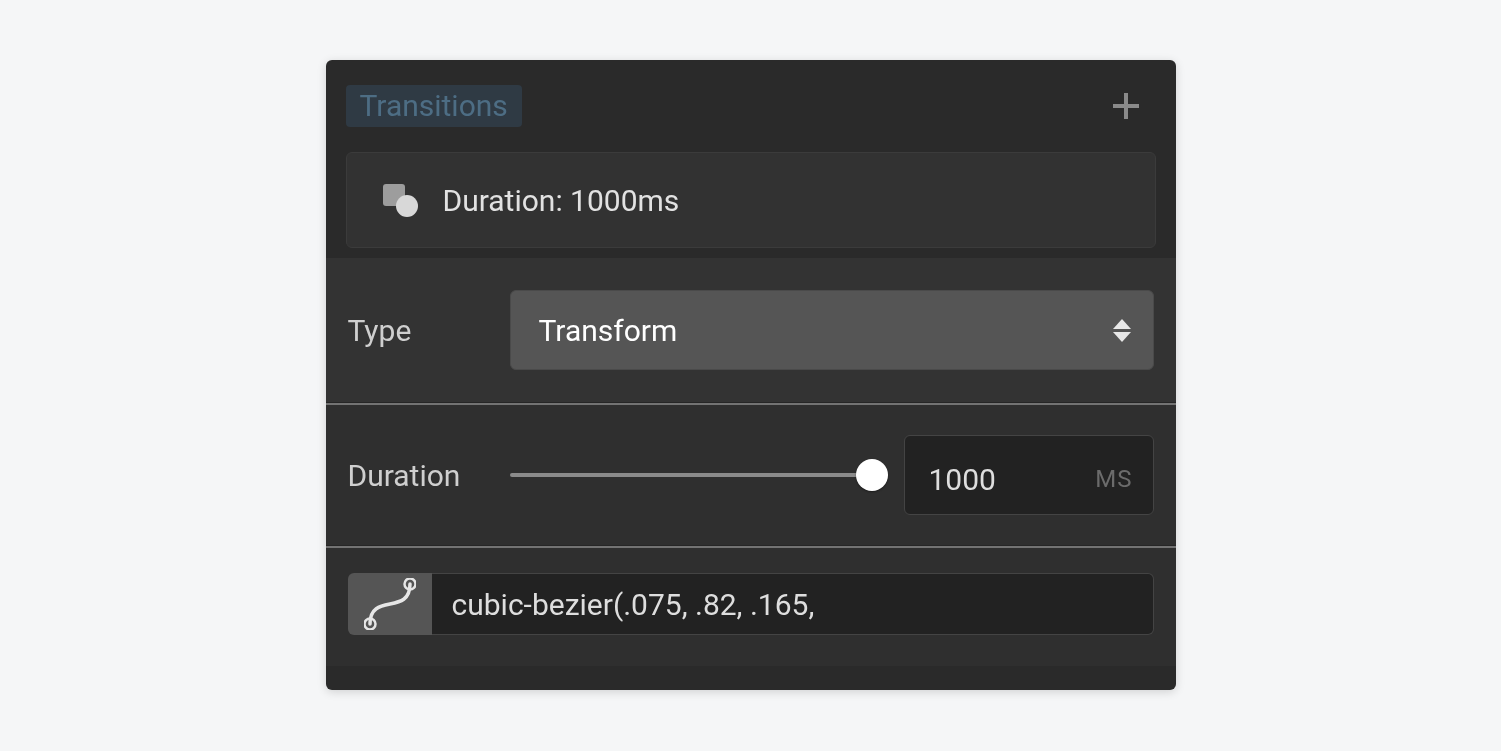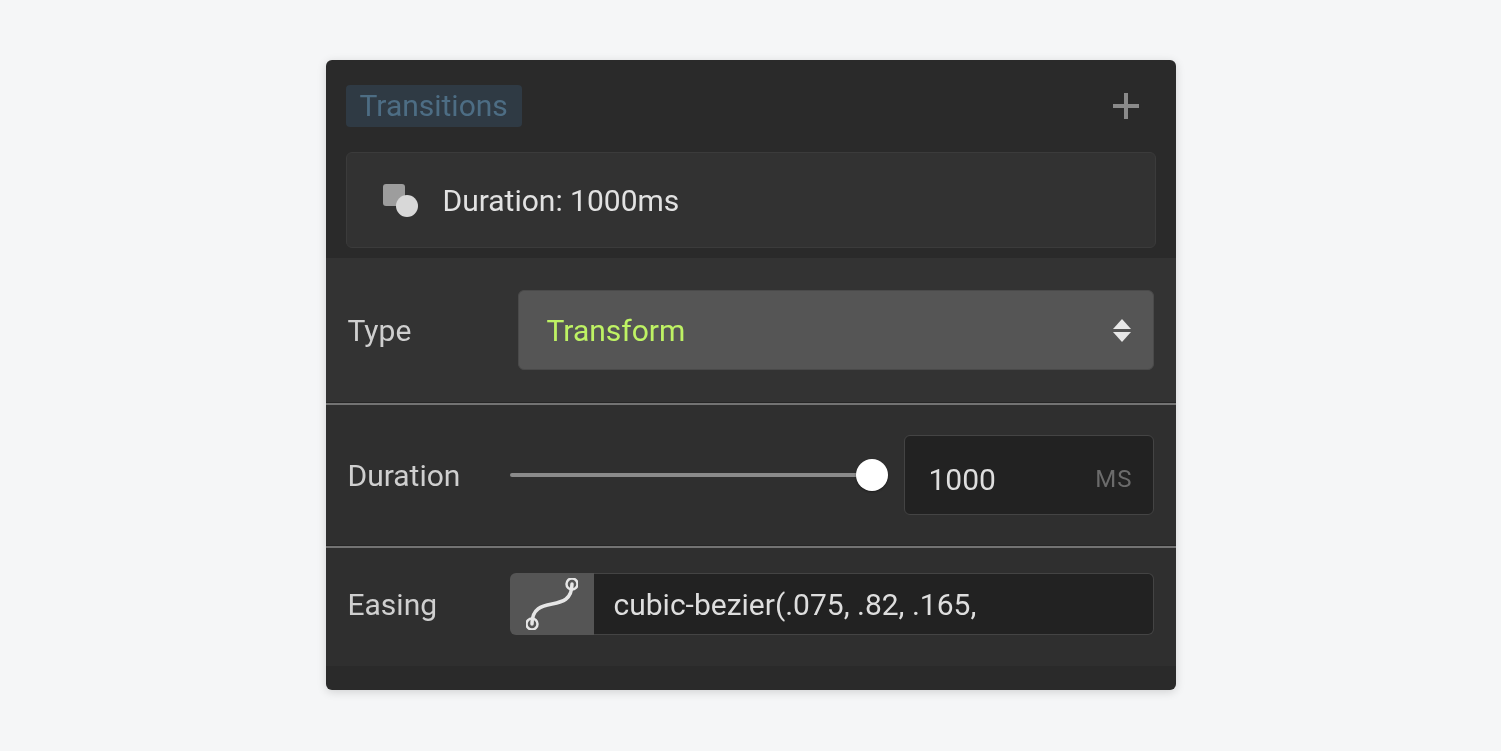--- a/index.html
+++ b/index.html
@@ -84,41 +84,41 @@
   
   .section {
     background: #333333;
     padding: 0 22px 0 22px;
     border-top: 2px solid #737373;
     border-bottom: 1px solid #262626;
     display: flex;
     align-items: center;
     height: 148px;
   }
-  .section.type-row { height: 144px; border-top: none; gap: 8px; }
+  .section.type-row { height: 144px; border-top: none; }
   .section.duration-row { background: #2f2f2f; height: 140px; }
   .section.easing-row { background: #2f2f2f; border-bottom: none; height: 112px; padding-bottom: 6px; }
 
   .prop-label {
     width: 162px;
     color: #cfcfcf;
     font-size: 30px;
   }
 
   
   .type-select {
     flex: 1;
     height: 78px;
     background: #555555;
     border: 1px solid #4a4a4a;
     border-radius: 6px;
     display: flex;
     align-items: center;
     padding: 0 22px 0 28px;
-    color: #bef264;
+    color: #ffffff;
     font-size: 30px;
     cursor: pointer;
   }
   .type-select .val { flex: 1; }
   .updown {
     display: flex;
     flex-direction: column;
     align-items: center;
     gap: 3px;
   }
@@ -245,21 +245,20 @@
       <div class="slider">
         <div class="thumb"></div>
       </div>
       <div class="num-box">
         <span class="num">1000</span>
         <span class="unit">MS</span>
       </div>
     </div>
 
     <div class="section easing-row">
-      <div class="prop-label">Easing</div>
       <div class="easing-picker">
         <div class="curve-btn">
           <svg width="52" height="52" viewBox="0 0 52 52">
             <path d="M6 46 C 6 14, 46 38, 46 6" stroke="#e6e6e6" stroke-width="3.5" fill="none" stroke-linecap="round"></path>
             <circle cx="6" cy="46" r="5.5" fill="none" stroke="#e6e6e6" stroke-width="2.5"></circle>
             <circle cx="46" cy="6" r="5.5" fill="none" stroke="#e6e6e6" stroke-width="2.5"></circle>
           </svg>
         </div>
         <div class="easing-text">
           <span>cubic-bezier(.075, .82, .165,</span>

